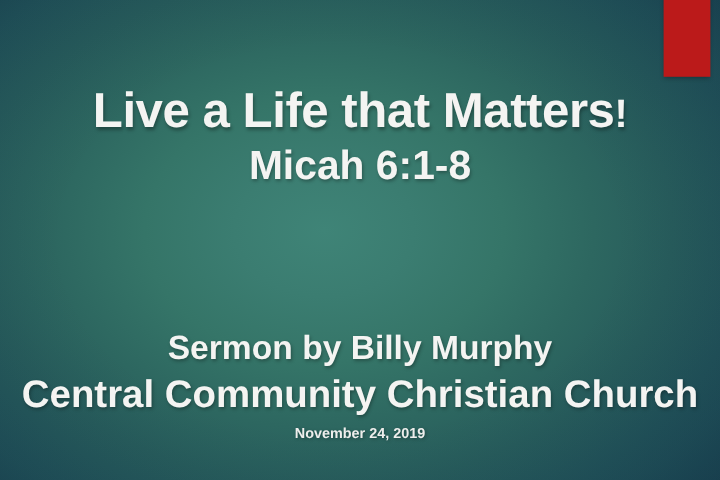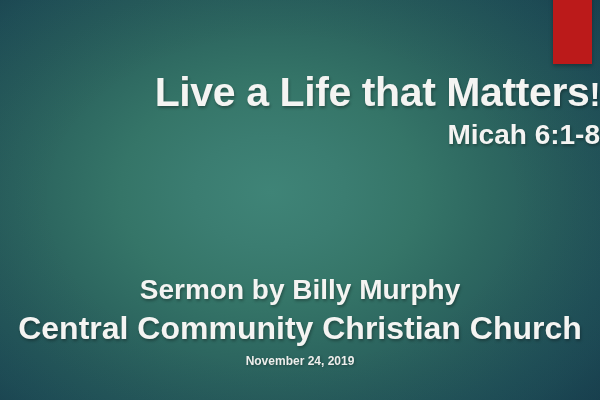--- a/index.html
+++ b/index.html
@@ -46,38 +46,38 @@
     height: 70px;
     background: #bb1a1a;
     box-shadow: 0 2px 4px rgba(0,0,0,0.30);
   }
 
   .title-block {
     position: absolute;
     left: 0;
     right: 0;
     top: 72px;
-    text-align: right;
+    text-align: center;
   }
   .title {
     margin: 0;
     font-size: 41px;
     font-weight: 700;
     line-height: 1.0;
     letter-spacing: -0.4px;
     color: #f4f4f2;
     text-shadow: 1px 2px 3px rgba(0,0,0,0.32);
     white-space: nowrap;
   }
   .title .bang {
     font-size: 33px;
   }
   .subtitle {
     margin: 8px 0 0 0;
-    font-size: 28px;
+    font-size: 34px;
     font-weight: 700;
     line-height: 1.0;
     color: #f4f4f2;
     text-shadow: 1px 2px 3px rgba(0,0,0,0.30);
     white-space: nowrap;
   }
 
   .credits-block {
     position: absolute;
     left: 0;

